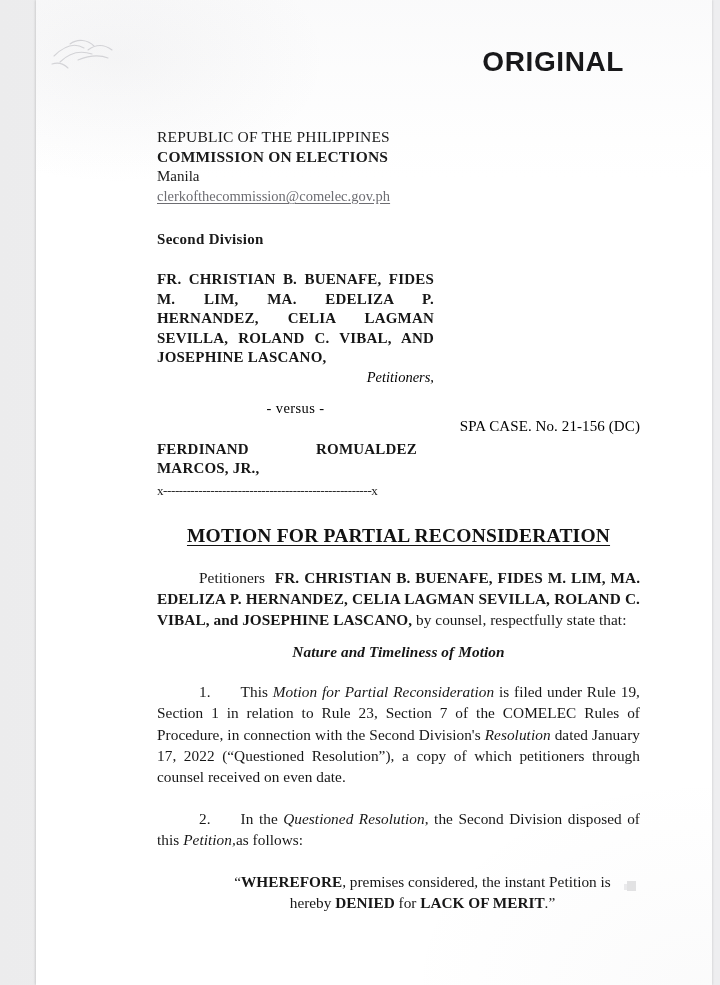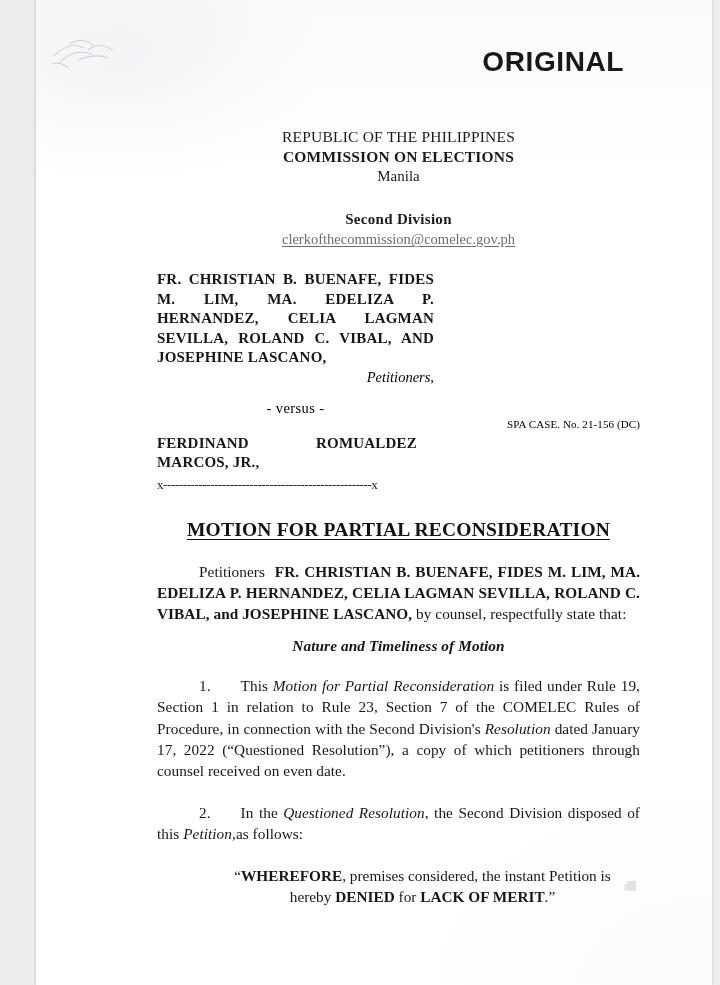--- a/index.html
+++ b/index.html
@@ -77,21 +77,21 @@
     position: absolute;
     right: 16px;
     top: 46px;
     font-family: "Liberation Sans", "DejaVu Sans", sans-serif;
     font-size: 28px;
     font-weight: bold;
     letter-spacing: 0.6px;
     color: #18181a;
   }
 
-  .hdr { text-align: center; color: #1a1a1a; }
+  .hdr { text-align: left; color: #1a1a1a; }
   .hdr-republic {
     margin-top: 128px;
     font-size: 15.5px;
     letter-spacing: 0.2px;
   }
   .hdr-commission {
     font-size: 15.5px;
     font-weight: bold;
     letter-spacing: 0.2px;
     margin-top: 2px;
@@ -143,25 +143,25 @@
     top: 14px;
     width: 277px;
     text-align: center;
     font-size: 14.5px;
     letter-spacing: 0.4px;
   }
   .case-no {
     position: absolute;
     right: 0;
     top: 32px;
-    font-size: 11px;
+    font-size: 15px;
     white-space: nowrap;
     letter-spacing: 0.1px;
   }
-  .respondent-block { margin-top: 0; }
+  .respondent-block { margin-top: 6px; }
   .sep-line {
     margin-top: 4px;
     font-size: 13px;
     letter-spacing: -0.4px;
     color: #1a1a1a;
     white-space: nowrap;
     overflow: hidden;
     width: 277px;
   }
 
@@ -236,22 +236,22 @@
     <rect x="0" y="5" width="3" height="6" fill="#aaaab1" opacity="0.5"></rect>
   </svg>
 
   <div id="content">
 
     <div class="stamp-original">ORIGINAL</div>
 
     <div class="hdr hdr-republic">REPUBLIC OF THE PHILIPPINES</div>
     <div class="hdr hdr-commission">COMMISSION ON ELECTIONS</div>
     <div class="hdr hdr-city">Manila</div>
+    <div class="hdr hdr-email">clerkofthecommission@comelec.gov.ph</div>
     <div class="hdr hdr-division">Second Division</div>
-    <div class="hdr hdr-email">clerkofthecommission@comelec.gov.ph</div>
 
     <div class="caption">
 
       <div class="party-names">FR. CHRISTIAN B. BUENAFE, FIDES M. LIM, MA. EDELIZA P. HERNANDEZ, CELIA LAGMAN SEVILLA, ROLAND C. VIBAL, AND JOSEPHINE LASCANO,</div>
       <div class="role-line" style="text-align:right; padding-right:0;">Petitioners,</div>
 
       <div class="versus-row">
         <div class="versus">- versus -</div>
         <div class="case-no">SPA CASE. No. 21-156 (DC)</div>
       </div>

